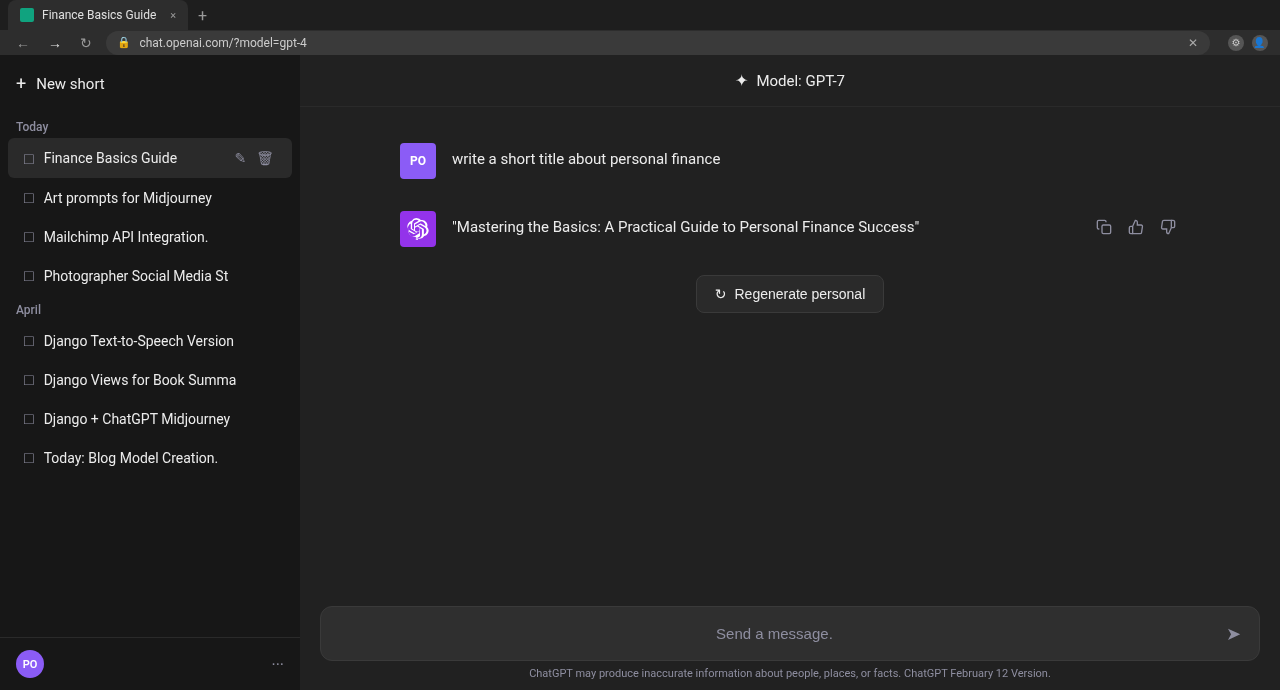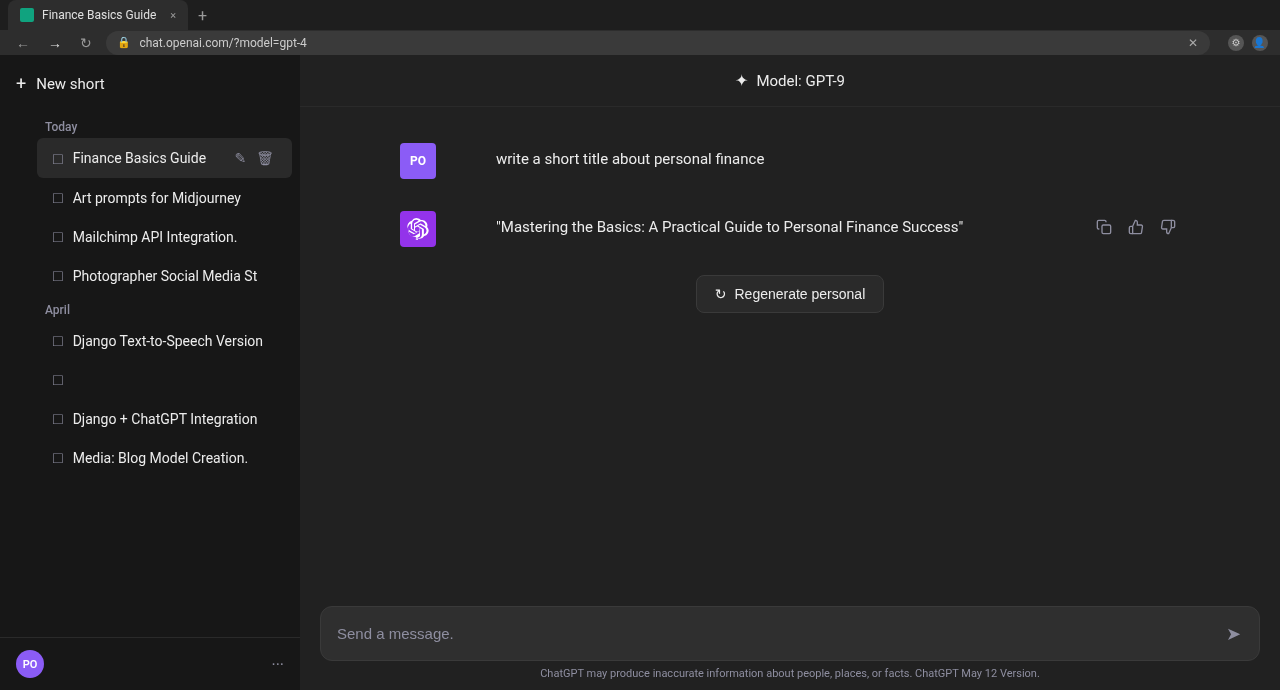--- a/index.html
+++ b/index.html
@@ -180,21 +180,20 @@
       font-size: 14px;
       cursor: pointer;
       padding: 2px;
     }
 
     
     .sidebar-scroll {
       flex: 1;
       overflow-y: auto;
       overflow-x: hidden;
-      margin-left: 29px;
     }
     .sidebar-scroll::-webkit-scrollbar { width: 4px; }
     .sidebar-scroll::-webkit-scrollbar-track { background: transparent; }
     .sidebar-scroll::-webkit-scrollbar-thumb { background: #444; border-radius: 2px; }
 
     
     .sidebar-bottom {
       padding: 12px 16px;
       display: flex;
       align-items: center;
@@ -290,21 +289,20 @@
     .ai-avatar-inner {
       width: 22px;
       height: 22px;
     }
     .message-content {
       flex: 1;
       font-size: 15px;
       line-height: 1.6;
       color: #ececec;
       padding-top: 4px;
-      margin-left: 44px;
     }
     .message-actions {
       display: flex;
       gap: 8px;
       align-items: center;
       flex-shrink: 0;
       margin-top: 4px;
     }
     .msg-action-btn {
       color: #8e8ea0;
@@ -347,20 +345,21 @@
       padding: 14px 16px;
       gap: 12px;
     }
     .message-input {
       flex: 1;
       background: transparent;
       border: none;
       outline: none;
       font-size: 15px;
       color: #5eead4;
+      text-align: center;
     }
     .message-input::placeholder { color: #8e8ea0; }
     .send-btn {
       color: #8e8ea0;
       font-size: 18px;
       cursor: pointer;
       padding: 2px;
     }
     .footer-text {
       text-align: center;
@@ -433,44 +432,45 @@
       </div>
 
       <div class="sidebar-section-label">April</div>
 
       <div class="chat-item">
         <span class="chat-icon">□</span>
         <span class="chat-label">Django Text-to-Speech Version</span>
       </div>
       <div class="chat-item">
         <span class="chat-icon">□</span>
-      </div>
-      <div class="chat-item">
-        <span class="chat-icon">□</span>
-        <span class="chat-label">Django + ChatGPT Integration</span>
-      </div>
-      <div class="chat-item">
-        <span class="chat-icon">□</span>
-        <span class="chat-label">Media: Blog Model Creation.</span>
+        <span class="chat-label">Django Views for Book Summa</span>
+      </div>
+      <div class="chat-item">
+        <span class="chat-icon">□</span>
+        <span class="chat-label">Django + ChatGPT Midjourney</span>
+      </div>
+      <div class="chat-item">
+        <span class="chat-icon">□</span>
+        <span class="chat-label">Today: Blog Model Creation.</span>
       </div>
 
     </div>
 
     <div class="sidebar-bottom">
       <div class="user-avatar">PO</div>
       <span class="user-menu-btn">···</span>
     </div>
   </div>
 
   <div class="main-content">
 
     <div class="chat-header">
       <div class="model-badge">
         <span class="model-icon">✦</span>
-        <span>Model: GPT-9</span>
+        <span>Model: GPT-7</span>
       </div>
     </div>
 
     <div class="messages-area">
 
       <div class="message-row">
         <div class="message-avatar user-avatar-msg">
           <span>PO</span>
         </div>
         <div class="message-content">write a short title about personal finance</div>
@@ -511,17 +511,17 @@
           <span>Regenerate personal</span>
         </button>
       </div>
     </div>
 
     <div class="input-area">
       <div class="input-box">
         <input class="message-input" type="text" placeholder="Send a message." style="">
         <span class="send-btn">➤</span>
       </div>
-      <p class="footer-text">ChatGPT may produce inaccurate information about people, places, or facts. ChatGPT May 12 Version.</p>
+      <p class="footer-text">ChatGPT may produce inaccurate information about people, places, or facts. ChatGPT February 12 Version.</p>
     </div>
 
   </div>
 </div>
 
 </body></html>

